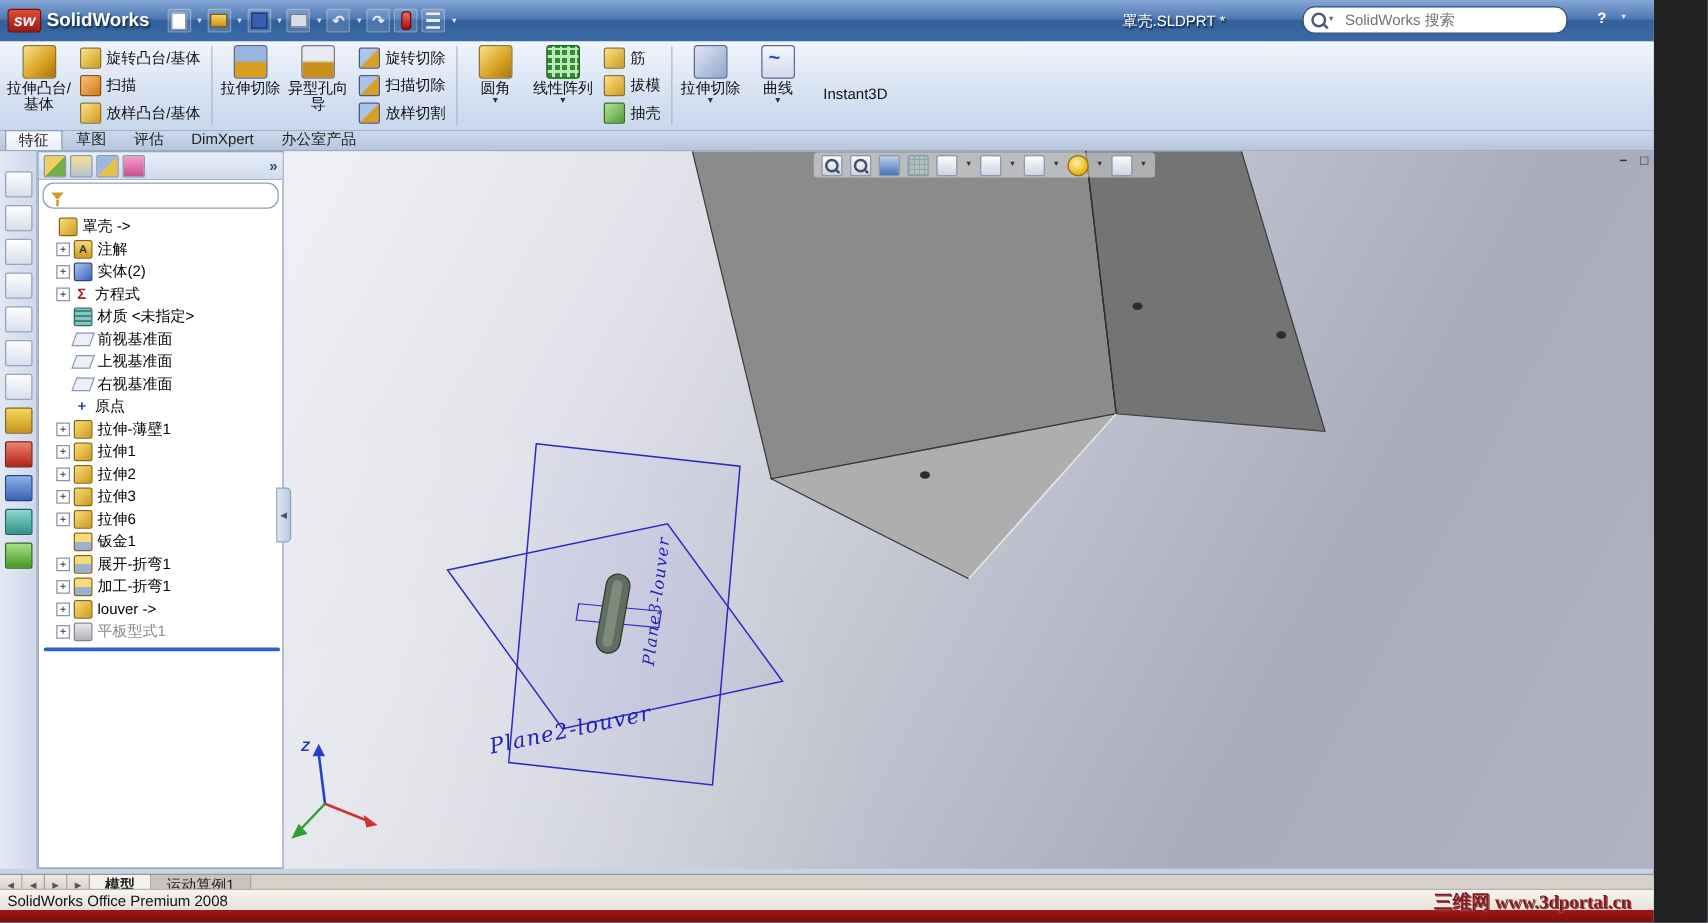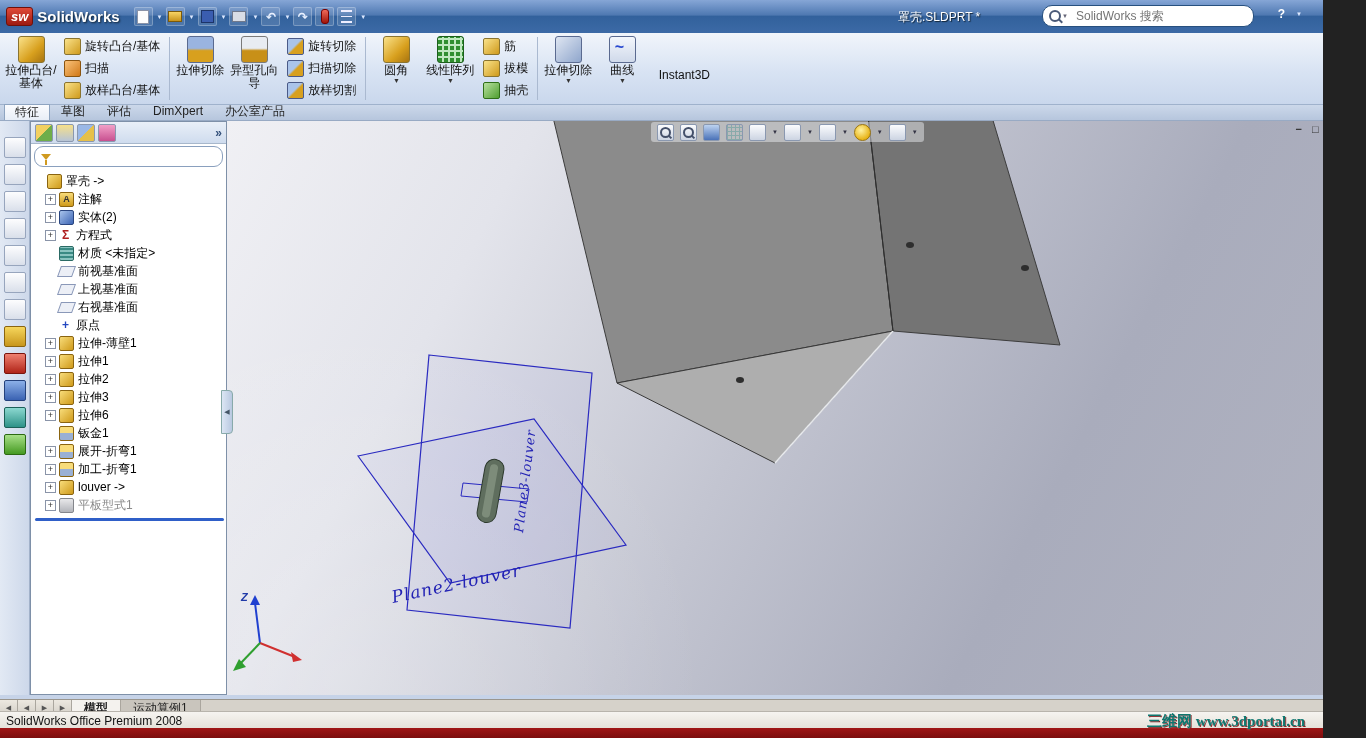--- a/index.html
+++ b/index.html
@@ -143,21 +143,21 @@
      display:flex;align-items:stretch;}
   .navbtn{width:17px;border-right:1px solid #aaa69e;background:linear-gradient(#ece8e0,#d2cec6);
      display:flex;align-items:center;justify-content:center;font-size:7px;color:#555;}
   .btab{padding:0 12px;display:flex;align-items:center;font-size:12px;border-right:1px solid #aaa69e;color:#222;background:#c9c5bd;}
   .btab.active{background:#f4f2ee;font-weight:bold;}
   
   .statusbar{position:absolute;left:0;top:711px;width:1366px;height:17px;
      background:linear-gradient(#f6f4f0,#e4e0d8);border-top:1px solid #b8b4ac;display:flex;align-items:center;color:#111;}
   .statusbar .stext{margin-left:6px;font-size:12px;}
   .redbar{position:absolute;left:0;top:728px;width:1366px;height:10px;background:linear-gradient(#a01616,#7c0e0e);}
-  .watermark{position:absolute;right:18px;top:712px;z-index:9;font-size:15px;font-weight:bold;color:#0f766e;
+  .watermark{position:absolute;right:18px;top:712px;z-index:9;font-size:15px;font-weight:bold;color:#7f1d1d;
      text-shadow:0 0 2px rgba(255,255,255,0.8),1px 1px 0 #7a0a0a;font-family:"Liberation Serif","DejaVu Serif",serif;}
 </style>
 </head>
 <body>
 
 <div id="app">
 
   <div class="titlebar">
     <div class="logo">
       <span class="logo-sw">sw</span>

